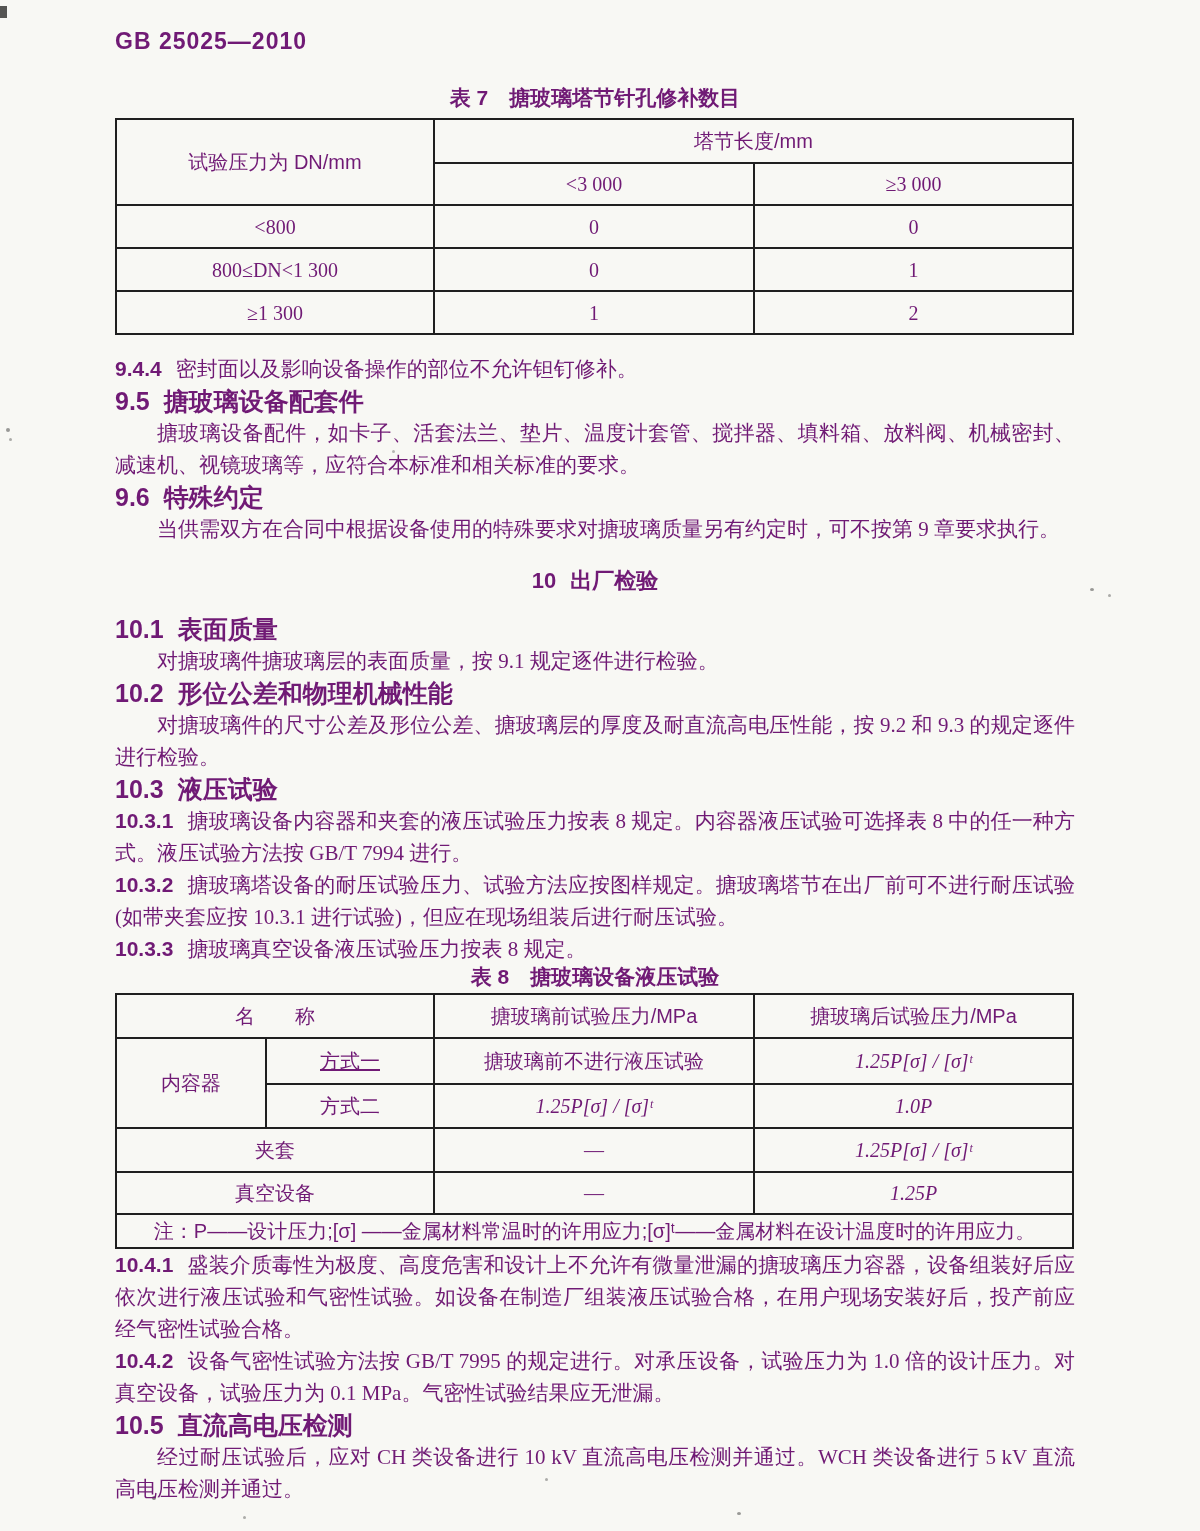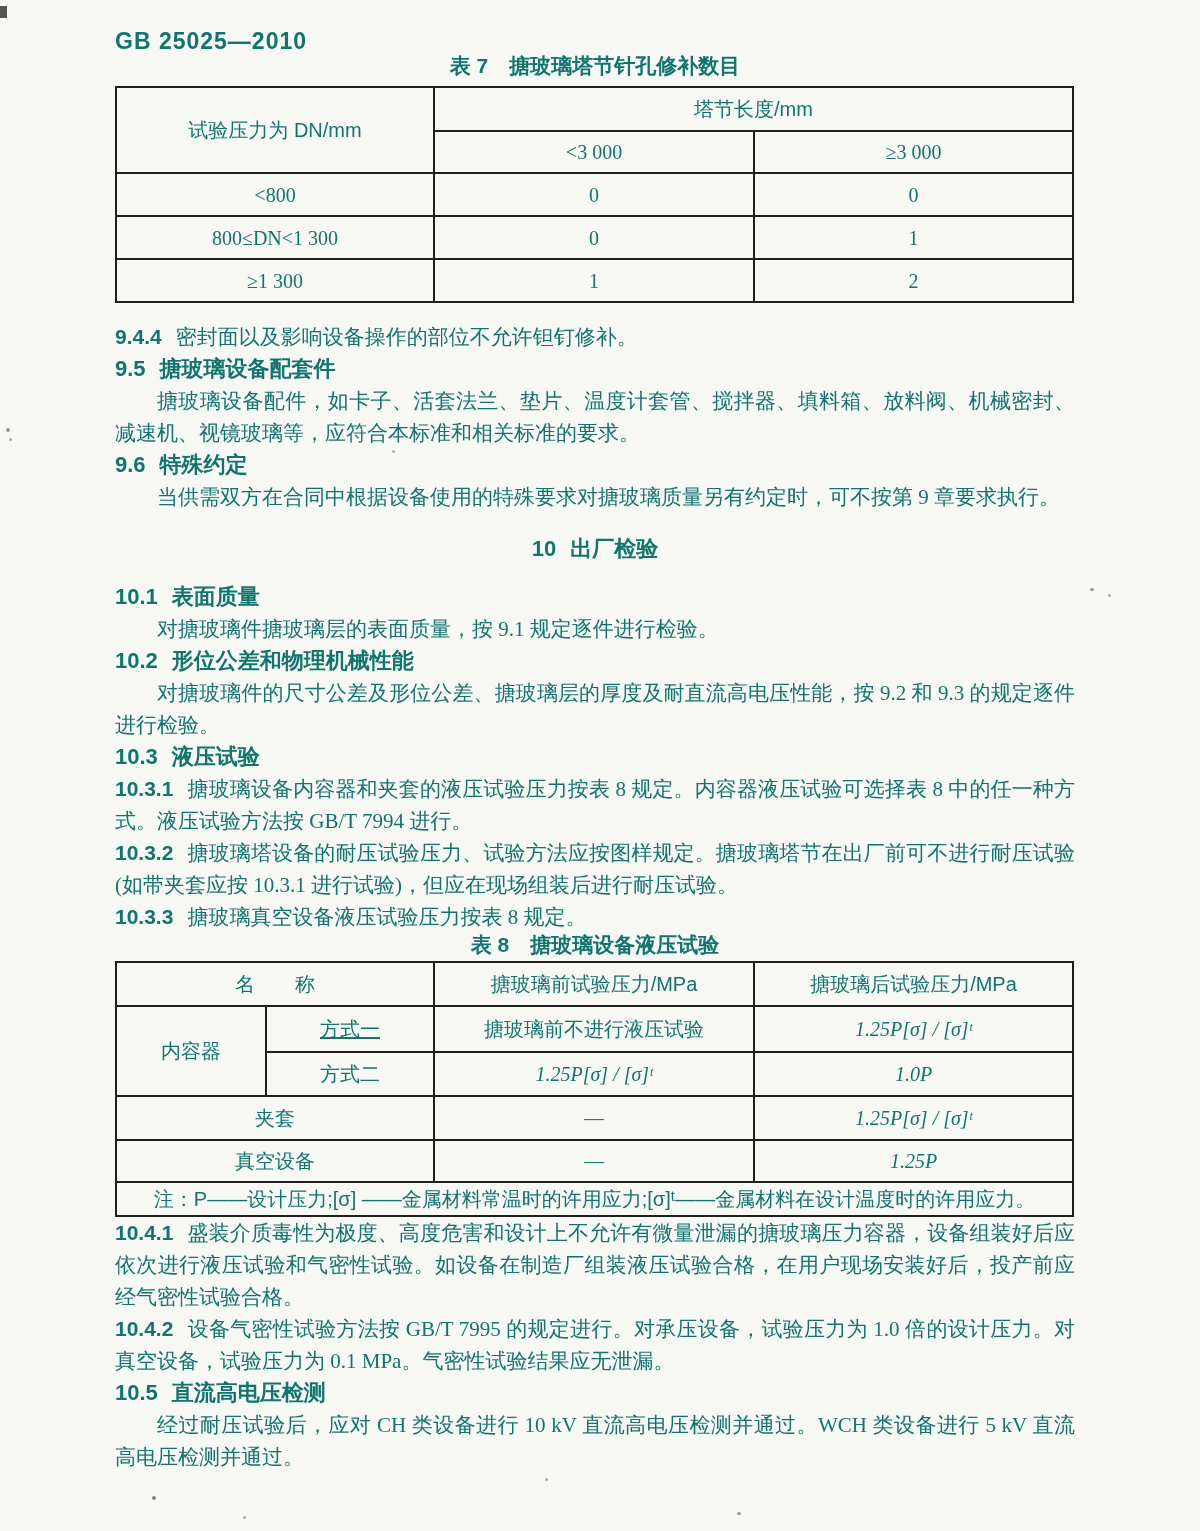--- a/index.html
+++ b/index.html
@@ -1,37 +1,37 @@
 <!DOCTYPE html>
 <html><head>
 <meta charset="utf-8">
 <style>
   html,body{margin:0;padding:0;}
   .page{
     position:relative;
     width:1200px;height:1531px;
     background:#f8f8f4;
     font-family:"Liberation Serif",serif;
-    color:#0f766e;
+    color:#701a75;
     overflow:hidden;
   }
   .content{
     position:absolute;left:115px;top:28px;width:960px;
   }
   .std-no{
     font-family:"Liberation Sans",sans-serif;
     font-weight:bold;font-size:23px;line-height:26px;
     letter-spacing:1px;
   }
   .tbl-title{
     text-align:center;
     font-family:"Liberation Sans",sans-serif;
     font-weight:bold;font-size:21px;line-height:24px;
   }
-  .t7title{}
+  .t7title{margin-top:32px;}
   .t8title{margin-top:0;}
   table.tbl{
     border-collapse:collapse;table-layout:fixed;
     width:957px;
     margin-top:8px;
   }
   table.tbl td{
     border:2px solid #1f1f1f;
     text-align:center;vertical-align:middle;
     font-size:20px;line-height:24px;
@@ -41,21 +41,21 @@
   .c-ser{font-family:"Liberation Serif",serif !important;}
   .formula{font-family:"Liberation Serif",serif !important;font-style:italic;}
   td.note-cell{
     text-align:left;
     font-size:19px;
     padding:4px 6px 4px 38px;
     font-family:"Liberation Sans",sans-serif;
   }
   .h3{
     font-family:"Liberation Sans",sans-serif;
-    font-weight:bold;font-size:22px;line-height:32px;
+    font-weight:bold;font-size:25px;line-height:32px;
   }
   .h2{
     font-family:"Liberation Sans",sans-serif;
     font-weight:bold;font-size:22px;line-height:32px;
     margin:20px 0 16px 0;
     text-align:center;
   }
   .cnum{
     font-family:"Liberation Sans",sans-serif;
     font-weight:bold;margin-right:14px;

